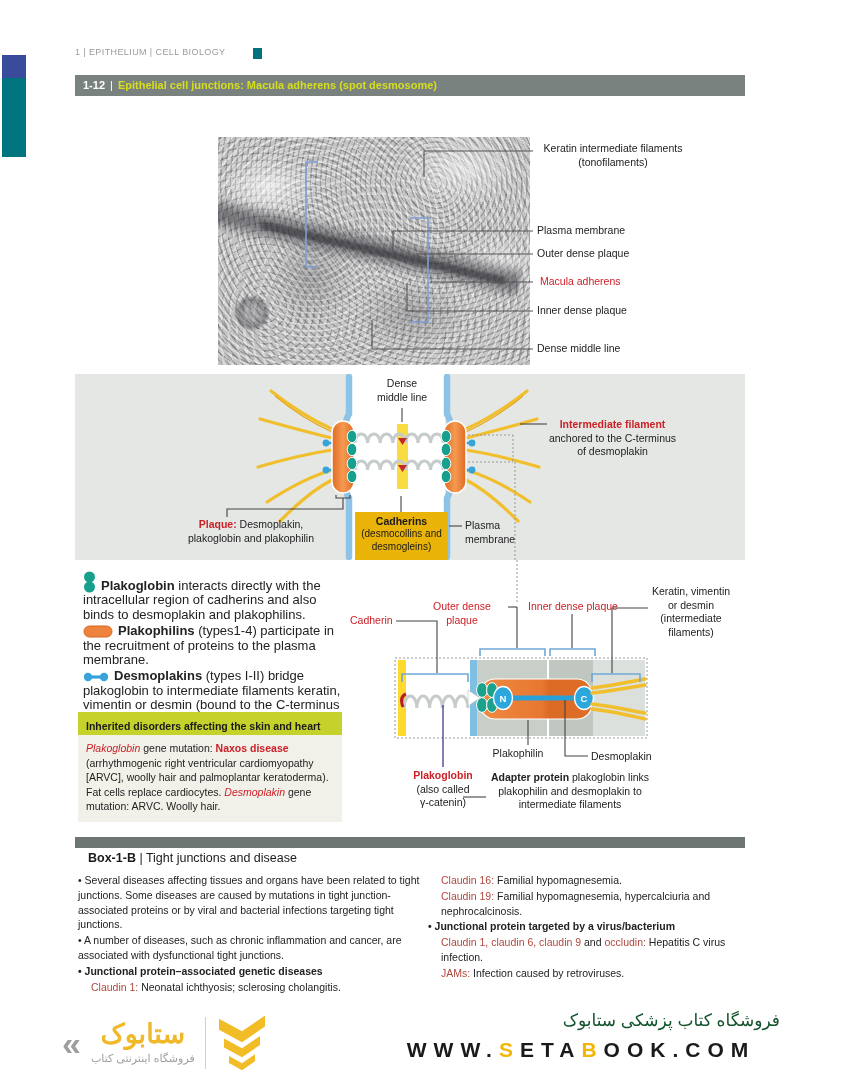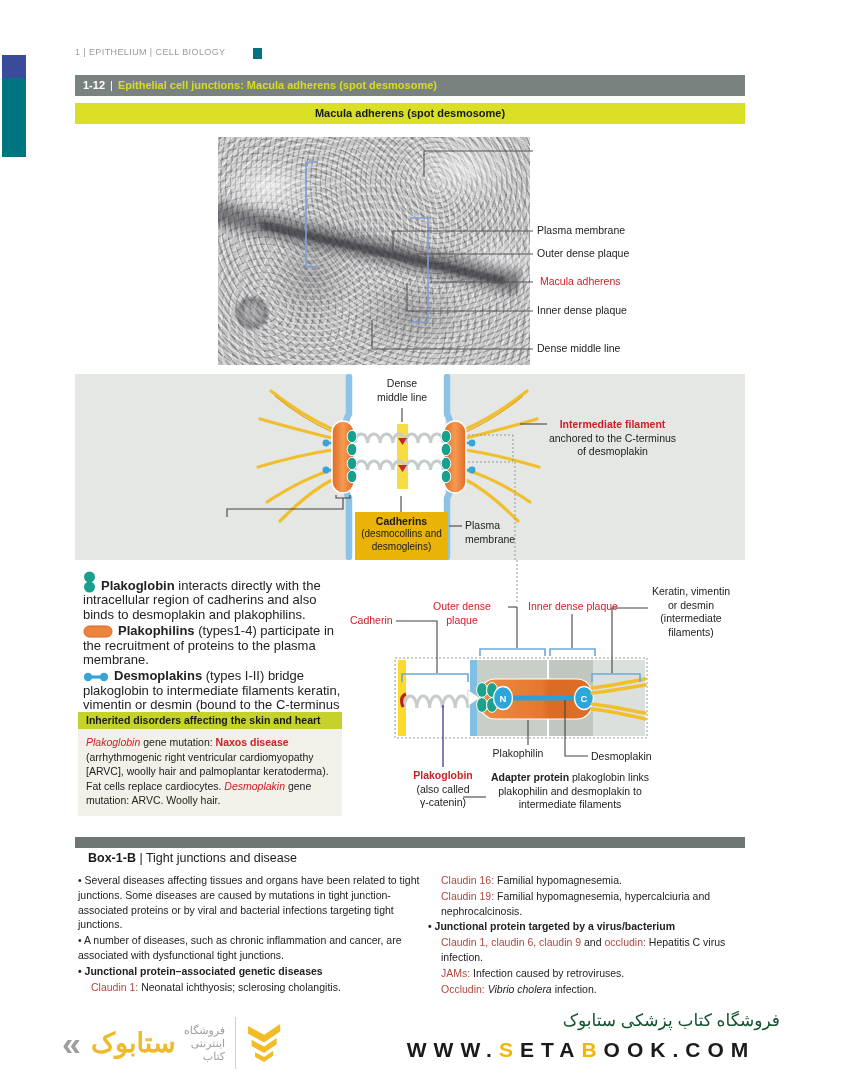--- a/index.html
+++ b/index.html
@@ -39,21 +39,21 @@
   .em-core{background:rgba(42,42,48,.5);filter:blur(1px);}
   .em-granule{border-radius:50%;background:radial-gradient(circle, rgba(130,130,136,.45) 25%, rgba(72,72,78,.5) 55%, transparent 72%);}
   
   .panel1{background:#E4E7E4;}
   .cadbox{background:#eab308;font-size:10px;line-height:1.25;color:#1a1a1a;padding-top:3px;}
   .cadbox .t{font-size:10.5px;font-weight:bold;}
   
   .note{font-size:13px;line-height:14.4px;color:#222;margin:0 0 2px 0;}
   .note .icon{display:inline-block;vertical-align:-3px;margin-right:5px;}
   
-  .disbox-h{background:#C5D22B;font-size:10.5px;font-weight:bold;color:#1a1a1a;padding:2px 8px 3px 8px;}
+  .disbox-h{background:#C5D22B;font-size:10.5px;font-weight:bold;color:#1a1a1a;padding:8px 8px 3px 8px;}
   .disbox-b{background:#F1F0E9;font-size:10.5px;line-height:14.6px;color:#222;padding:6px 8px 8px 8px;}
   
   .divider2{background:#6E7673;}
   .b1b-title{font-size:12.5px;color:#1a1a1a;}
   .b1b-title .term{font-weight:bold;}
   .b1b p{margin:0 0 1px 0;font-size:10.5px;line-height:14.8px;color:#222;}
   .b1b p.ind{padding-left:13px;}
   
   .fa{direction:rtl;font-size:17px;color:#14532d;}
   .url{font-size:21px;font-weight:bold;letter-spacing:7px;color:#1a1a1a;white-space:nowrap;}
@@ -71,21 +71,20 @@
   <div class="abs tab-blue" style="left:2px;top:55px;width:24px;height:23px;"></div>
   <div class="abs tab-teal" style="left:2px;top:78px;width:24px;height:79px;"></div>
 
   <div class="abs breadcrumb" style="left:75px;top:47px;">1 | EPITHELIUM | CELL BIOLOGY</div>
   <div class="abs" style="left:253px;top:48px;width:9px;height:11px;background:#00737F;"></div>
 
   <div class="abs titlebar" style="left:75px;top:75px;width:670px;">
     <span class="num">1-12</span><span class="pipe">|</span><span class="t">Epithelial cell junctions: Macula adherens (spot desmosome)</span>
   </div>
 
-  <div class="abs subtitlebar" style="left:75px;top:103px;width:670px;">Macula adherens (spot desmosome)</div>
 
   <div class="abs" style="left:218px;top:137px;width:527px;height:228px;">
     <div class="abs em-photo" style="left:0;top:0;width:312px;height:228px;overflow:hidden;">
       <div class="abs em-band" style="left:-15px;top:92px;width:320px;height:36px;transform:rotate(13deg);"></div>
       <div class="abs em-core" style="left:40px;top:112px;width:250px;height:8px;transform:rotate(13deg);"></div>
       <div class="abs em-granule" style="left:16px;top:158px;width:36px;height:36px;"></div>
     </div>
     <svg class="abs" style="left:0;top:0;" width="527" height="228" viewBox="0 0 527 228">
       <g stroke="#7F9FD6" stroke-width="1.6" fill="none">
         <path d="M100 25 H88 V130 H100"></path>
@@ -93,20 +92,24 @@
       </g>
       <g stroke="#555" stroke-width="1.1" fill="none">
         <polyline points="206,40 206,14 315,14"></polyline>
         <polyline points="175,118 175,94 315,94"></polyline>
         <polyline points="199,125 199,117 315,117"></polyline>
         <polyline points="212,145 315,145"></polyline>
         <polyline points="189,146 189,174 315,174"></polyline>
         <polyline points="154,183 154,212 315,212"></polyline>
       </g>
     </svg>
+    <div class="abs lbl ctr" style="left:315px;top:5px;width:160px;">
+      <div>Keratin intermediate filaments</div>
+      <div>(tonofilaments)</div>
+    </div>
     <div class="abs lbl" style="left:319px;top:87px;">Plasma membrane</div>
     <div class="abs lbl" style="left:319px;top:110px;">Outer dense plaque</div>
     <div class="abs lbl red" style="left:322px;top:138px;">Macula adherens</div>
     <div class="abs lbl" style="left:319px;top:167px;">Inner dense plaque</div>
     <div class="abs lbl" style="left:319px;top:205px;">Dense middle line</div>
   </div>
 
   <div class="abs panel1" style="left:75px;top:374px;width:670px;height:186px;">
     <svg class="abs" style="left:0;top:0;" width="670" height="186" viewBox="0 0 670 186">
       <defs>
@@ -198,20 +201,24 @@
       </g>
     </svg>
     <div class="abs lbl ctr" style="left:287px;top:3px;width:80px;">
       <div>Dense</div>
       <div>middle line</div>
     </div>
     <div class="abs lbl ctr" style="left:455px;top:44px;width:165px;">
       <div class="redb">Intermediate filament</div>
       <div>anchored to the C-terminus</div>
       <div>of desmoplakin</div>
+    </div>
+    <div class="abs lbl ctr" style="left:92px;top:144px;width:168px;">
+      <div><span class="redb">Plaque:</span><span> Desmoplakin,</span></div>
+      <div>plakoglobin and plakophilin</div>
     </div>
     <div class="abs cadbox ctr" style="left:280px;top:138px;width:93px;height:45px;">
       <div class="t">Cadherins</div>
       <div>(desmocollins and</div>
       <div>desmogleins)</div>
     </div>
     <div class="abs lbl" style="left:390px;top:145px;">
       <div>Plasma</div>
       <div>membrane</div>
     </div>
@@ -342,26 +349,25 @@
     <p>•  A number of diseases, such as chronic inflammation and cancer, are associated with dysfunctional tight junctions.</p>
     <p class="b">•  Junctional protein–associated genetic diseases</p>
     <p class="ind"><span class="claud">Claudin 1:</span><span>  Neonatal ichthyosis; sclerosing cholangitis.</span></p>
   </div>
   <div class="abs b1b" style="left:428px;top:873px;width:336px;">
     <p class="ind"><span class="claud">Claudin 16:</span><span> Familial hypomagnesemia.</span></p>
     <p class="ind"><span class="claud">Claudin 19:</span><span> Familial hypomagnesemia, hypercalciuria and nephrocalcinosis.</span></p>
     <p class="b">•  Junctional protein targeted by a virus/bacterium</p>
     <p class="ind"><span class="claud">Claudin 1, claudin 6, claudin 9</span><span> and </span><span class="claud">occludin:</span><span>  Hepatitis C virus infection.</span></p>
     <p class="ind"><span class="claud">JAMs:</span><span> Infection caused by retroviruses.</span></p>
-    <p class="ind"><span class="claud">Occludin:</span><span> </span><span class="it">Vibrio cholera</span><span> infection.</span></p>
   </div>
 
   <div class="abs" style="left:62px;top:1008px;width:220px;height:70px;display:flex;align-items:center;gap:10px;">
     <span class="logo-mark">«</span>
-    <span style="display:flex;align-items:center;gap:4px;">
+    <span style="display:flex;flex-direction:column;align-items:center;gap:4px;">
       <span class="logo-word">ستابوک</span>
       <span class="logo-sub">فروشگاه اینترنتی کتاب</span>
     </span>
     <span class="logo-div" style="height:52px;"></span>
     <svg width="52" height="60" viewBox="0 0 52 60">
       <g fill="#F2BC27" transform="skewY(-4)">
         <polygon points="3,6 26,20 49,6 49,17 26,31 3,17"></polygon>
         <polygon points="8,26 26,37 44,26 44,35 26,46 8,35"></polygon>
         <polygon points="13,44 26,52 39,44 39,51 26,59 13,51"></polygon>
       </g>

